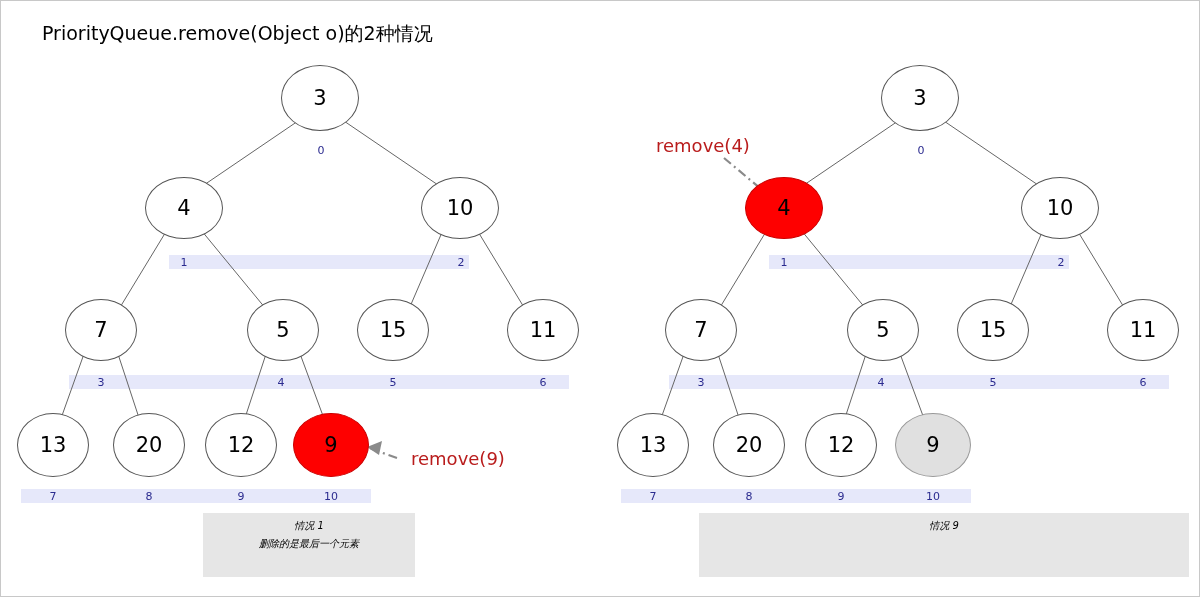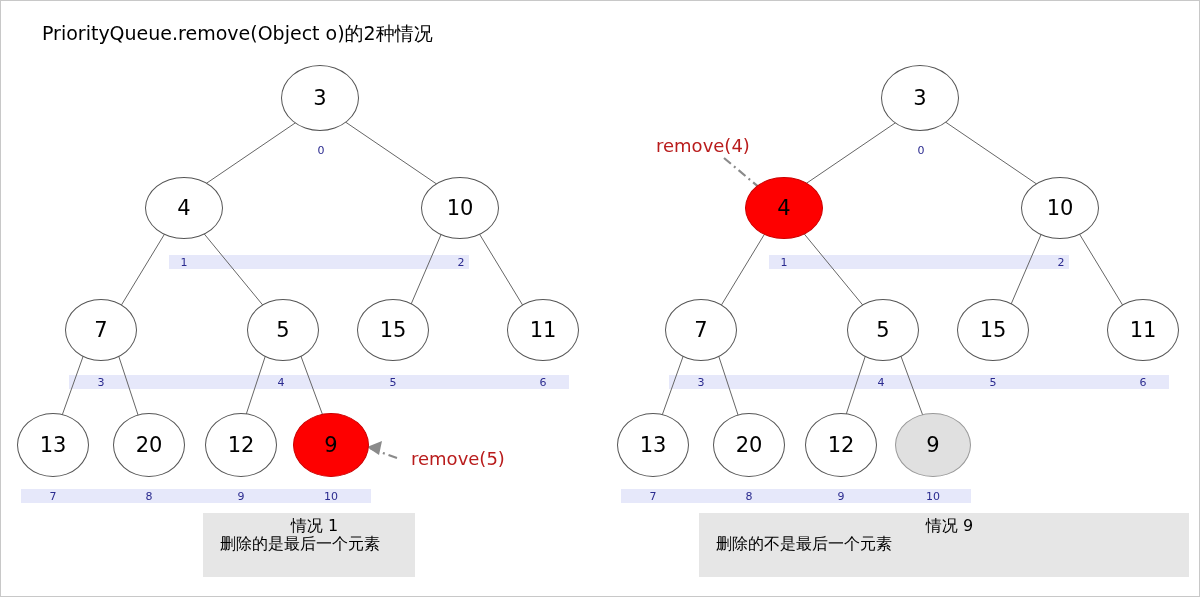--- a/index.html
+++ b/index.html
@@ -69,32 +69,33 @@
   .label-remove {
     position: absolute;
     font-size: 18px;
     color: #b91c1c;
     white-space: nowrap;
   }
   .caption {
     position: absolute;
     background: #e6e6e6;
     color: #000000;
-    font-size: 16px;
+    font-size: 10px;
     line-height: 18px;
-    padding: 4px 6px 6px 17px;
+    padding: 4px 6px 6px 6px;
     box-sizing: border-box;
+    font-style: italic;
   }
   .caption .chead {
     text-align: center;
     display: block;
   }
   .caption .cline {
     display: block;
-    text-align: left;
+    text-align: center;
   }
 </style>
 </head>
 <body>
 
 <div id="canvas">
 
   <div id="title">PriorityQueue.remove(Object o)的2种情况</div>
 
   <div class="rowband" style="left:168px; top:254px; width:300px; height:14px;"></div>
@@ -189,21 +190,21 @@
   <div class="node" style="left:204px; top:412px; width:72px; height:64px;">
       <span>12</span>
     </div>
   <div class="idx" style="left:220px; top:489px; width:40px;">9</div>
 
   <div class="node red" style="left:292px; top:412px; width:76px; height:64px;">
       <span>9</span>
     </div>
   <div class="idx" style="left:310px; top:489px; width:40px;">10</div>
 
-  <div class="label-remove" style="left:410px; top:447px;">remove(5)</div>
+  <div class="label-remove" style="left:410px; top:447px;">remove(9)</div>
 
   <div class="node" style="left:880px; top:64px; width:78px; height:66px;">
       <span>3</span>
     </div>
   <div class="idx" style="left:900px; top:143px; width:40px;">0</div>
 
   <div class="node red" style="left:744px; top:176px; width:78px; height:62px;">
       <span>4</span>
     </div>
   <div class="idx" style="left:763px; top:255px; width:40px;">1</div>
@@ -255,16 +256,15 @@
 
   <div class="label-remove" style="left:655px; top:134px;">remove(4)</div>
 
   <div class="caption" style="left:202px; top:512px; width:212px; height:64px;">
     <span class="chead">情况 1</span>
     <span class="cline">删除的是最后一个元素</span>
   </div>
 
   <div class="caption" style="left:698px; top:512px; width:490px; height:64px;">
     <span class="chead">情况 9</span>
-    <span class="cline">删除的不是最后一个元素</span>
   </div>
 
 </div>
 
 </body></html>

